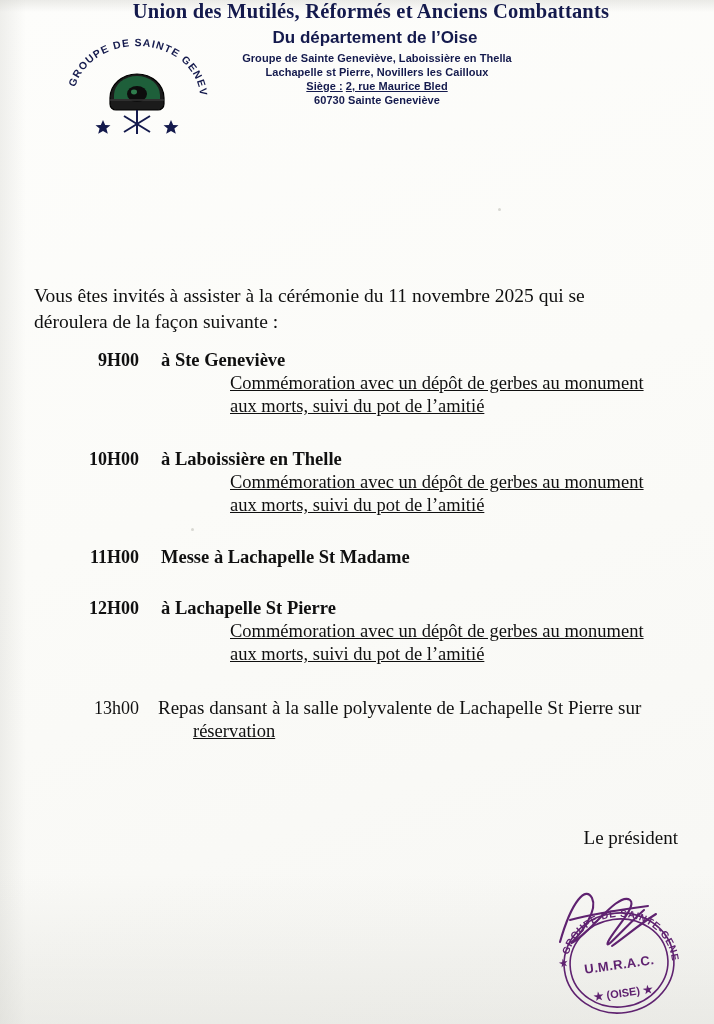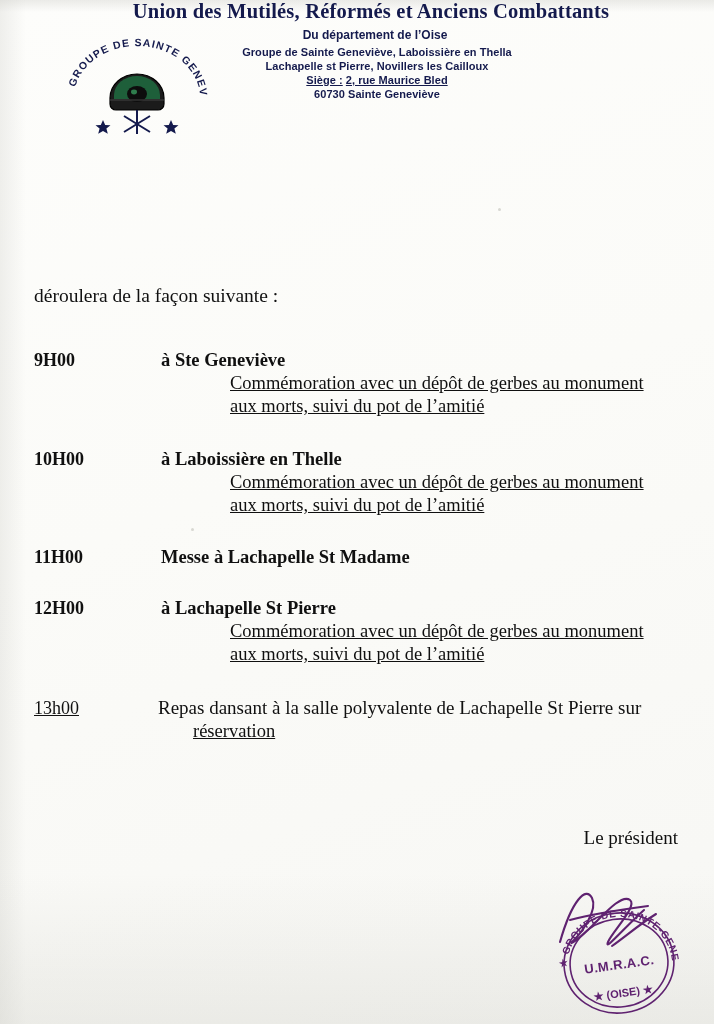--- a/index.html
+++ b/index.html
@@ -52,21 +52,21 @@
     font-family: "Liberation Serif", serif;
     font-weight: bold;
     font-size: 20.5px;
     letter-spacing: 0.2px;
     color: #141a4d;
     margin: 0 0 0 28px;
   }
   .org-subtitle {
     font-family: "Liberation Sans", sans-serif;
     font-weight: bold;
-    font-size: 12px;
+    font-size: 17px;
     color: #141a4d;
     margin: 5px 0 0 36px;
   }
   .org-line {
     font-family: "Liberation Sans", sans-serif;
     font-weight: bold;
     font-size: 11px;
     color: #141a4d;
     margin: 4px 0 0 40px;
     letter-spacing: 0.05px;
@@ -111,30 +111,29 @@
   .sched-item {
     position: relative;
     margin-bottom: 14px;
   }
   .sched-head {
     display: flex;
     align-items: baseline;
   }
   .sched-time {
     width: 105px;
-    text-align: left;
+    text-align: right;
     padding-right: 0;
     font-weight: bold;
     font-size: 18px;
     flex: none;
   }
   .sched-time.thin {
     font-weight: normal;
     font-size: 18px;
-    text-decoration: underline;
   }
   .sched-label {
     margin-left: 22px;
     font-weight: bold;
     font-size: 18.5px;
   }
   .sched-label.thin {
     font-weight: normal;
     font-size: 19px;
     margin-left: 19px;
@@ -231,20 +230,21 @@
         <g fill="#141a4d">
           <polygon points="41,84 43.2,89 48.5,89.3 44.4,92.6 45.8,97.8 41,94.9 36.2,97.8 37.6,92.6 33.5,89.3 38.8,89"></polygon>
           <polygon points="109,84 111.2,89 116.5,89.3 112.4,92.6 113.8,97.8 109,94.9 104.2,97.8 105.6,92.6 101.5,89.3 106.8,89"></polygon>
         </g>
       </svg>
     </div>
   </div>
 
 
   <div class="intro">
+    <span>Vous êtes invités à assister à la cérémonie du 11 novembre 2025 qui se</span>
     <span class="l2">déroulera de la façon suivante :</span>
   </div>
 
   <div class="schedule">
 
     <div class="sched-item">
       <div class="sched-head">
         <div class="sched-time">9H00</div>
         <div class="sched-label">à Ste Geneviève</div>
       </div>

